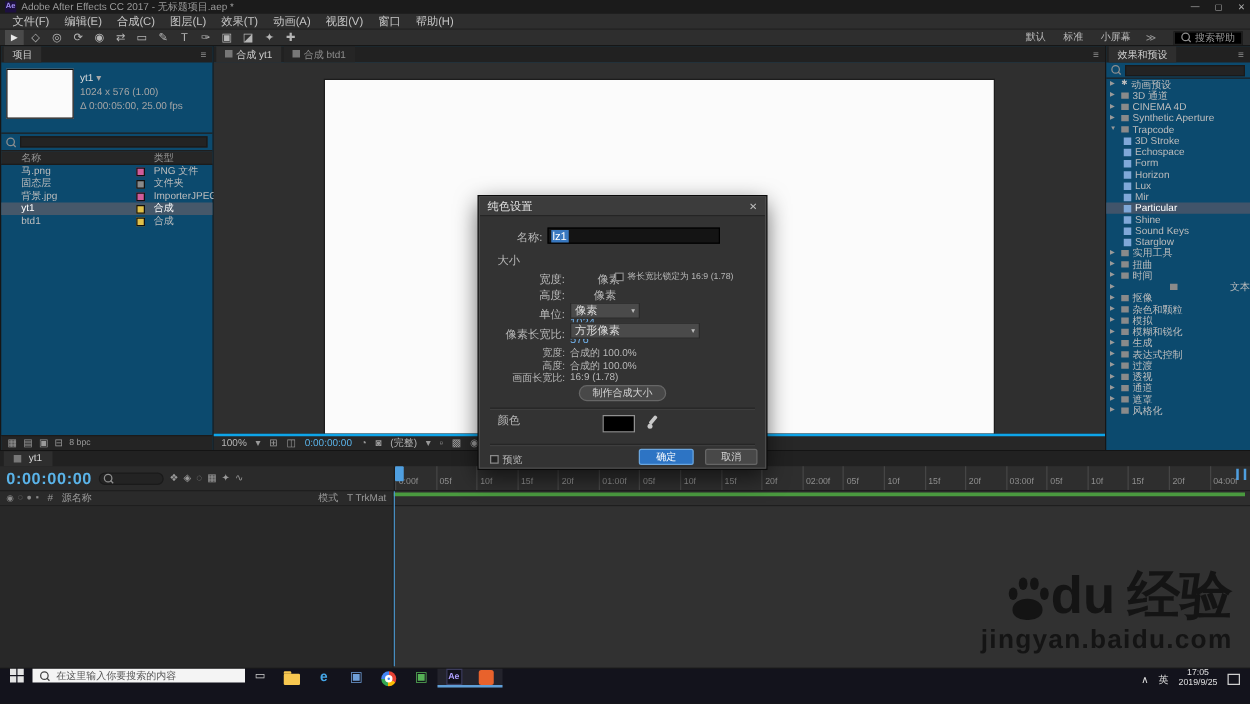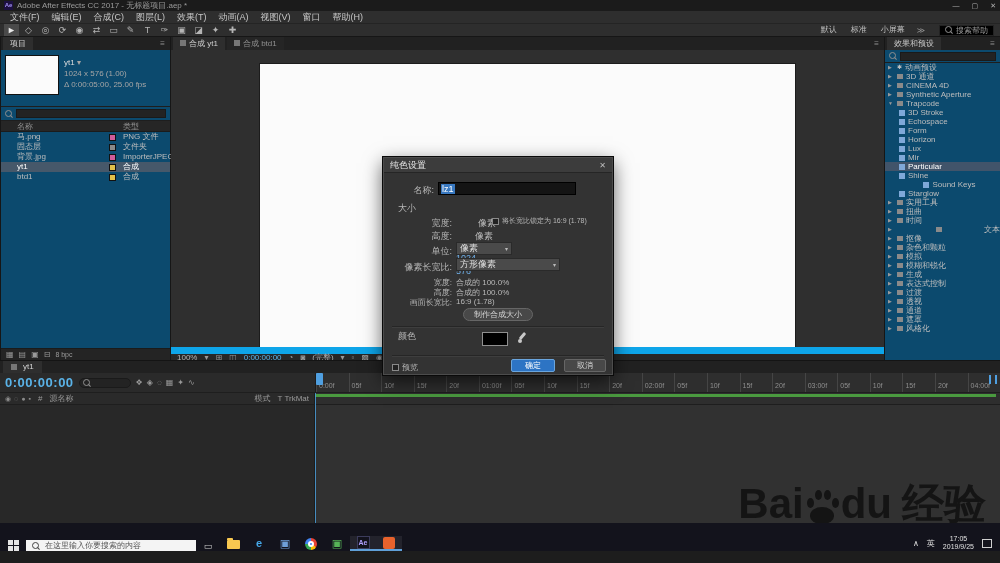--- a/index.html
+++ b/index.html
@@ -57,21 +57,21 @@
   .prow.sel { background:#46586a; color:#fff; }
   .pr-name { position:absolute; left:16px; white-space:nowrap; }
   .pr-label { position:absolute; left:108px; top:2px; width:7px; height:7px; border:1px solid #111; }
   .pr-type { position:absolute; left:122px; white-space:nowrap; }
   .proj-footer { position:absolute; bottom:0; left:0; right:0; height:12px; background:#242424; border-top:1px solid #1b1b1b; display:flex; align-items:center; gap:5px; padding:0 5px; font-size:7px; color:#9a9a9a; }
   .pficon { font-size:8px; }
 
   
   .viewport { position:absolute; top:13px; bottom:13px; left:0; right:0; background:#2f2f2f; overflow:hidden; }
   .canvas { position:absolute; left:89px; top:14px; width:535px; height:283px; background:#fbfbfb; box-shadow:0 0 0 1px #1c1c1c; }
-  .vstatus { position:absolute; bottom:0; left:0; right:0; height:13px; background:#272727; border-top:7px solid #0ea5e9; display:flex; align-items:center; gap:7px; padding:0 6px; font-size:8px; color:#b5b5b5; }
+  .vstatus { position:absolute; bottom:0; left:0; right:0; height:13px; background:#272727; border-top:2px solid #0ea5e9; display:flex; align-items:center; gap:7px; padding:0 6px; font-size:8px; color:#b5b5b5; }
   .vsicon { color:#9a9a9a; font-size:8px; }
   .vstime { color:#5ab3e8; }
   .tabic { width:6px; height:6px; background:#777; display:inline-block; margin-right:3px; }
 
   
   .fx-search { height:13px; display:flex; align-items:center; gap:3px; padding:0 4px; border-bottom:1px solid #1e1e1e; }
   .fx-search .sbox { flex:1; height:9px; background:#232323; border:1px solid #1a1a1a; }
   .erow { height:9px; line-height:9px; font-size:8px; color:#bdbdbd; display:flex; align-items:center; gap:3px; white-space:nowrap; overflow:hidden; }
   .erow.sel { background:#41546a; color:#fff; }
   .earrow { font-size:5px; color:#9a9a9a; width:6px; flex:none; }
@@ -129,21 +129,21 @@
   .btn-gray { background:#484848; border:1px solid #666; color:#d5d5d5; }
   .btn-ok { background:#2d74c4; border:1px solid #6aa5dd; color:#fff; }
   .btn-round { border-radius:7px; }
   .dlg-div { position:absolute; left:8px; right:8px; border-top:1px solid #262626; box-shadow:0 1px 0 #3e3e3e; }
   .swatch { position:absolute; left:98px; top:174px; width:26px; height:14px; background:#000; border:1px solid #909090; }
   .eyedrop { position:absolute; left:132px; top:174px; width:12px; height:12px; }
   .eyedrop::before { content:""; position:absolute; left:5px; top:0; width:3px; height:8px; background:#c8c8c8; transform:rotate(40deg); border-radius:1px; }
   .eyedrop::after { content:""; position:absolute; left:2px; top:7px; width:4px; height:4px; background:#c8c8c8; border-radius:50%; }
 
   
-  .taskbar { position:absolute; bottom:12px; left:0; right:0; height:28px; background:#13131c; display:flex; align-items:flex-end; z-index:60; }
+  .taskbar { position:absolute; bottom:0; left:0; right:0; height:28px; background:#13131c; display:flex; align-items:flex-start; z-index:60; }
   .start { width:26px; display:flex; align-items:center; justify-content:center; }
   .winlogo { display:grid; grid-template-columns:5px 5px; grid-template-rows:5px 5px; gap:1px; }
   .winlogo span { background:#e4e4e4; }
   .tsearch { width:170px; background:#f4f4f4; display:flex; align-items:center; gap:5px; padding:0 6px; color:#555; font-size:8px; }
   .tsearch .mag { color:#444; }
   .taskview { width:24px; display:flex; align-items:center; justify-content:center; color:#cfcfcf; font-size:9px; }
   .task-apps { display:flex; align-items:stretch; }
   .tapp { width:26px; display:flex; align-items:center; justify-content:center; }
   .tapp.running { background:rgba(255,255,255,0.07); border-bottom:2px solid #5f9fd8; }
   .folder { width:13px; height:9px; background:#f8c850; border-radius:1px; position:relative; margin-top:2px; }
@@ -361,21 +361,21 @@
             <span class="elabel">Mir</span>
           </div>
           <div class="erow sel" style="padding-left: 14px;">
             <span class="efx"></span>
             <span class="elabel">Particular</span>
           </div>
           <div class="erow" style="padding-left: 14px;">
             <span class="efx"></span>
             <span class="elabel">Shine</span>
           </div>
-          <div class="erow" style="padding-left: 14px; justify-content: center;">
+          <div class="erow" style="padding-left: 14px;">
             <span class="efx"></span>
             <span class="elabel">Sound Keys</span>
           </div>
           <div class="erow" style="padding-left: 14px;">
             <span class="efx"></span>
             <span class="elabel">Starglow</span>
           </div>
           <div class="erow" style="padding-left: 3px;">
             <span class="earrow">▶</span>
             <span class="ecat"></span>
@@ -519,26 +519,26 @@
       </div>
       <div class="workbar-area">
         <div class="workbar"></div>
       </div>
     </div>
     <div class="tracks">
       <div class="tracks-left"></div>
       <div class="tracks-right">
         <div class="watermark">
           <div class="wm-brand">
-            <span>Bai</span>
             <span class="paw"></span>
             <span>du</span>
             <span style="width:10px;"></span>
             <span>经验</span>
           </div>
+          <div class="wm-url">jingyan.baidu.com</div>
         </div>
       </div>
     </div>
     <div class="playhead"></div>
     <div class="tl-footer"></div>
   </div>
 
   <div class="dialog">
     <div class="dlg-title">
       <span>纯色设置</span>

